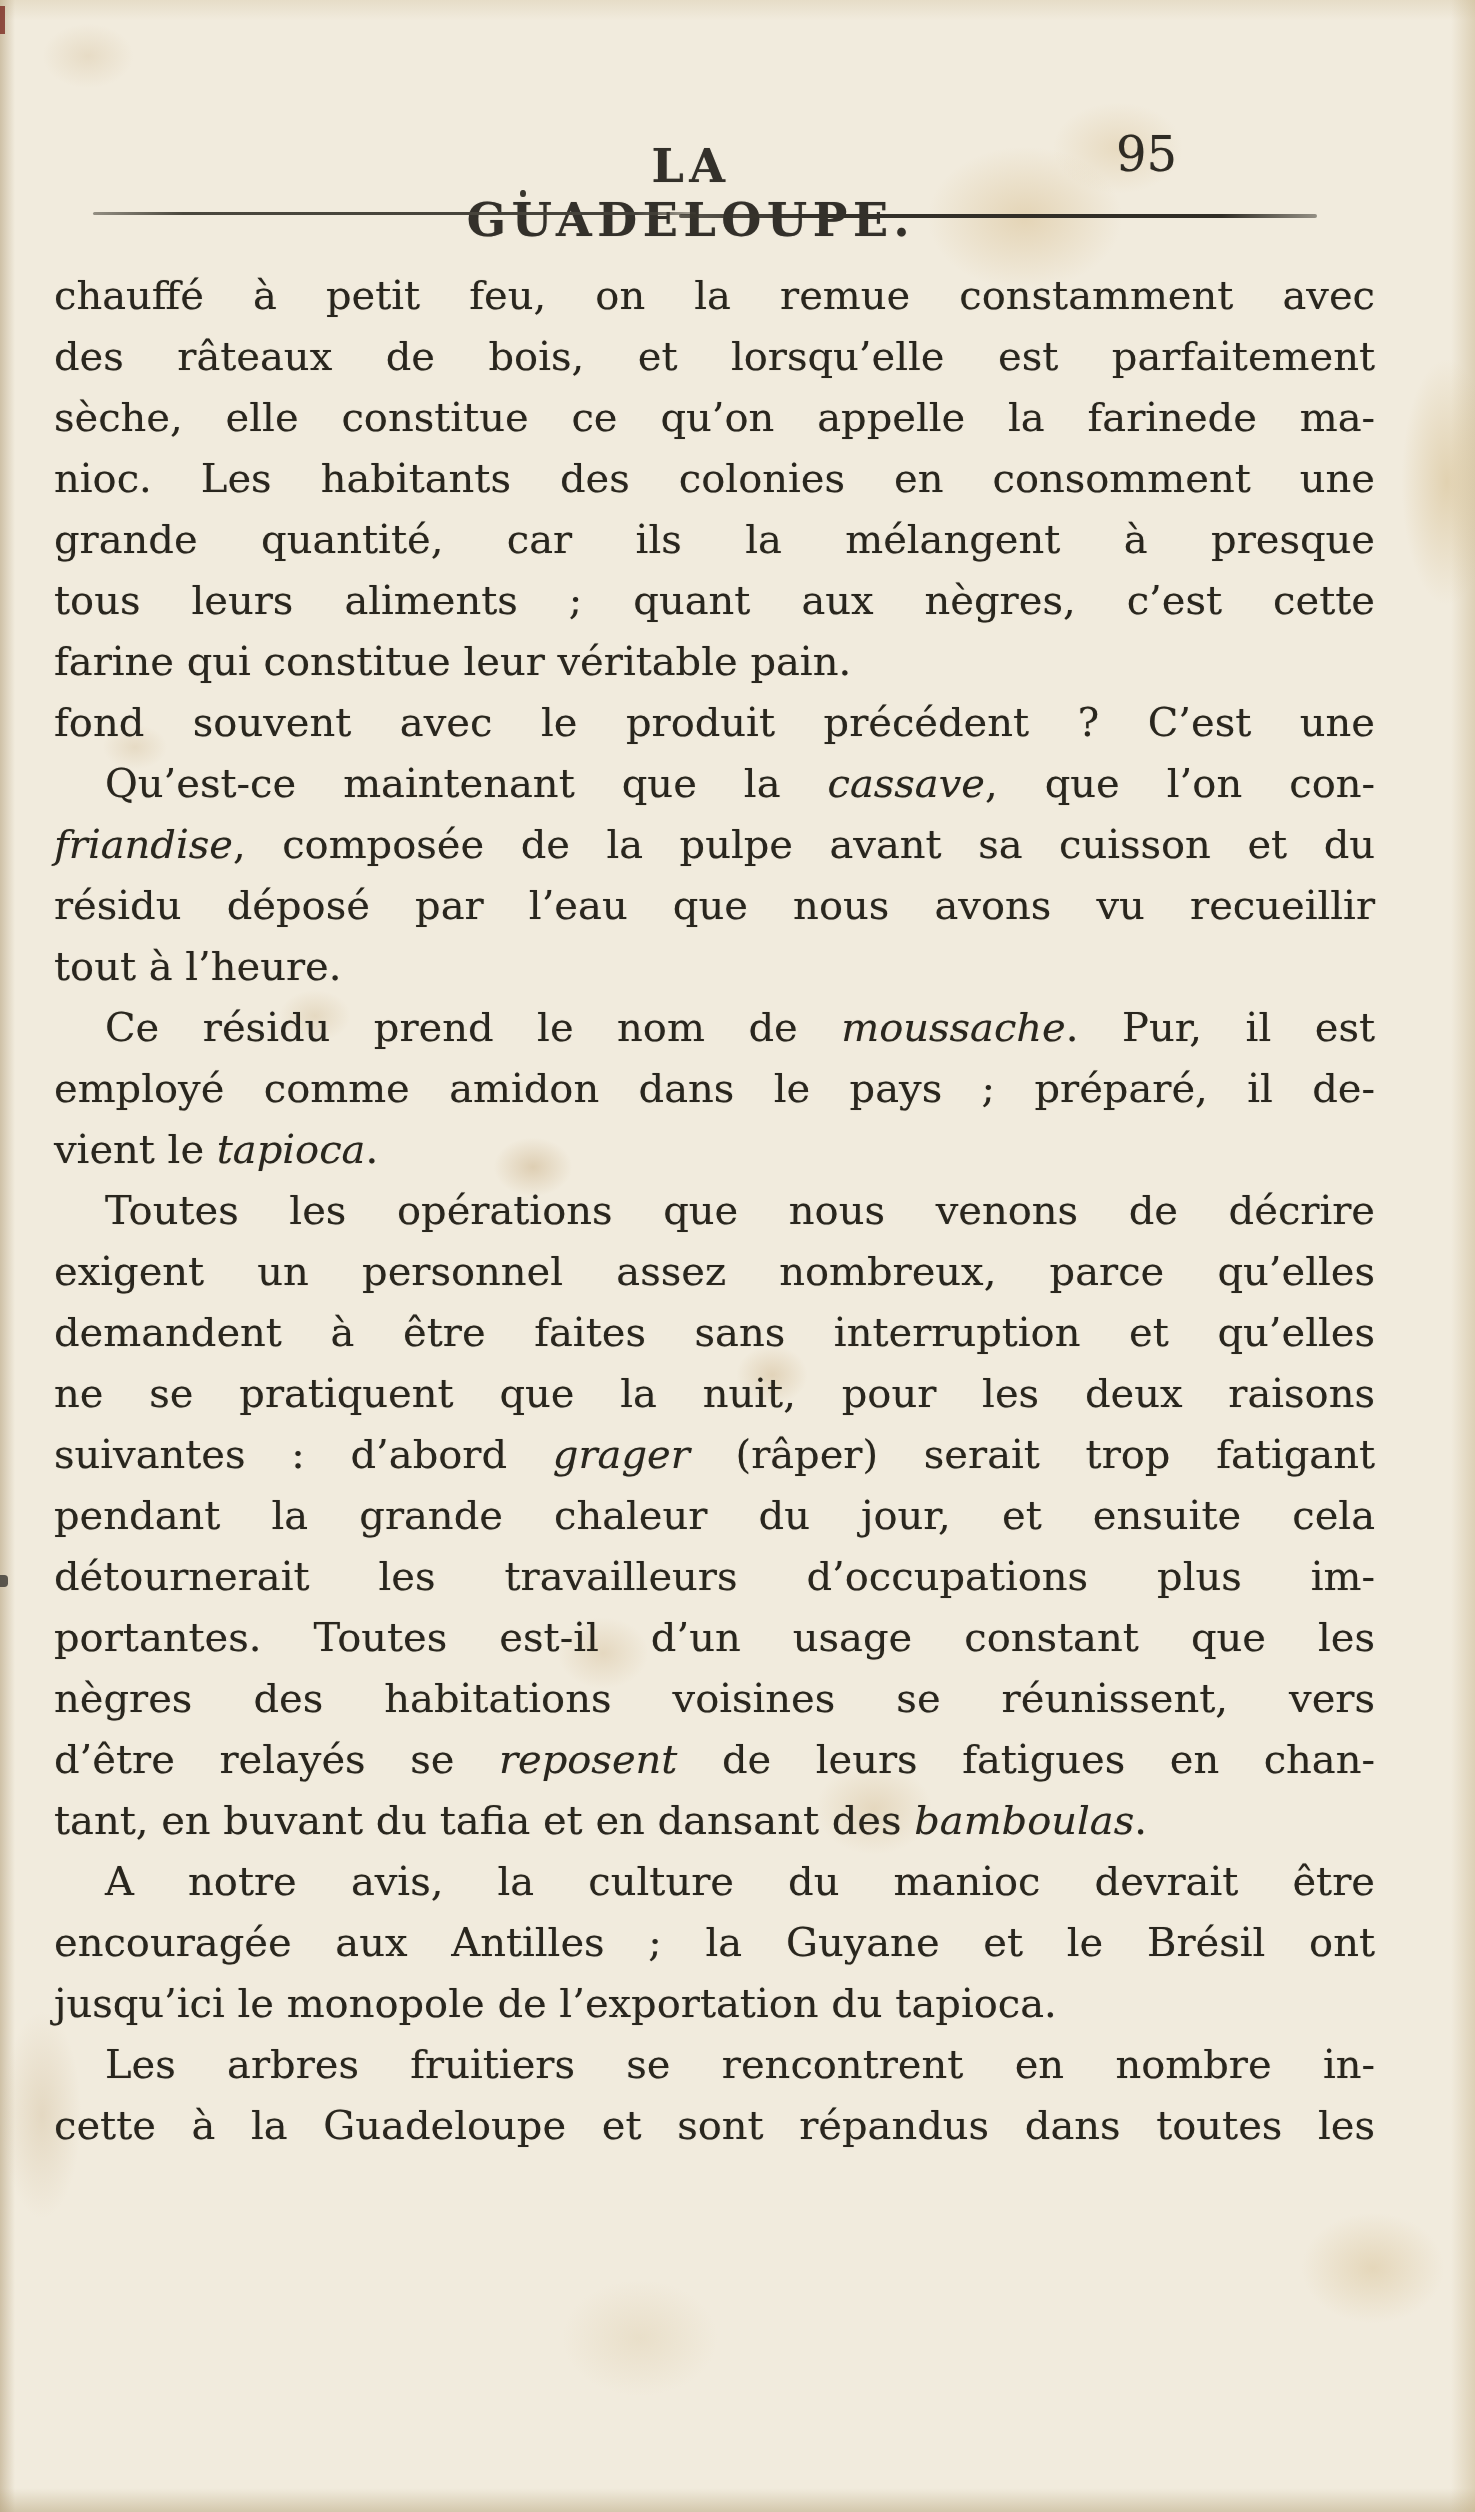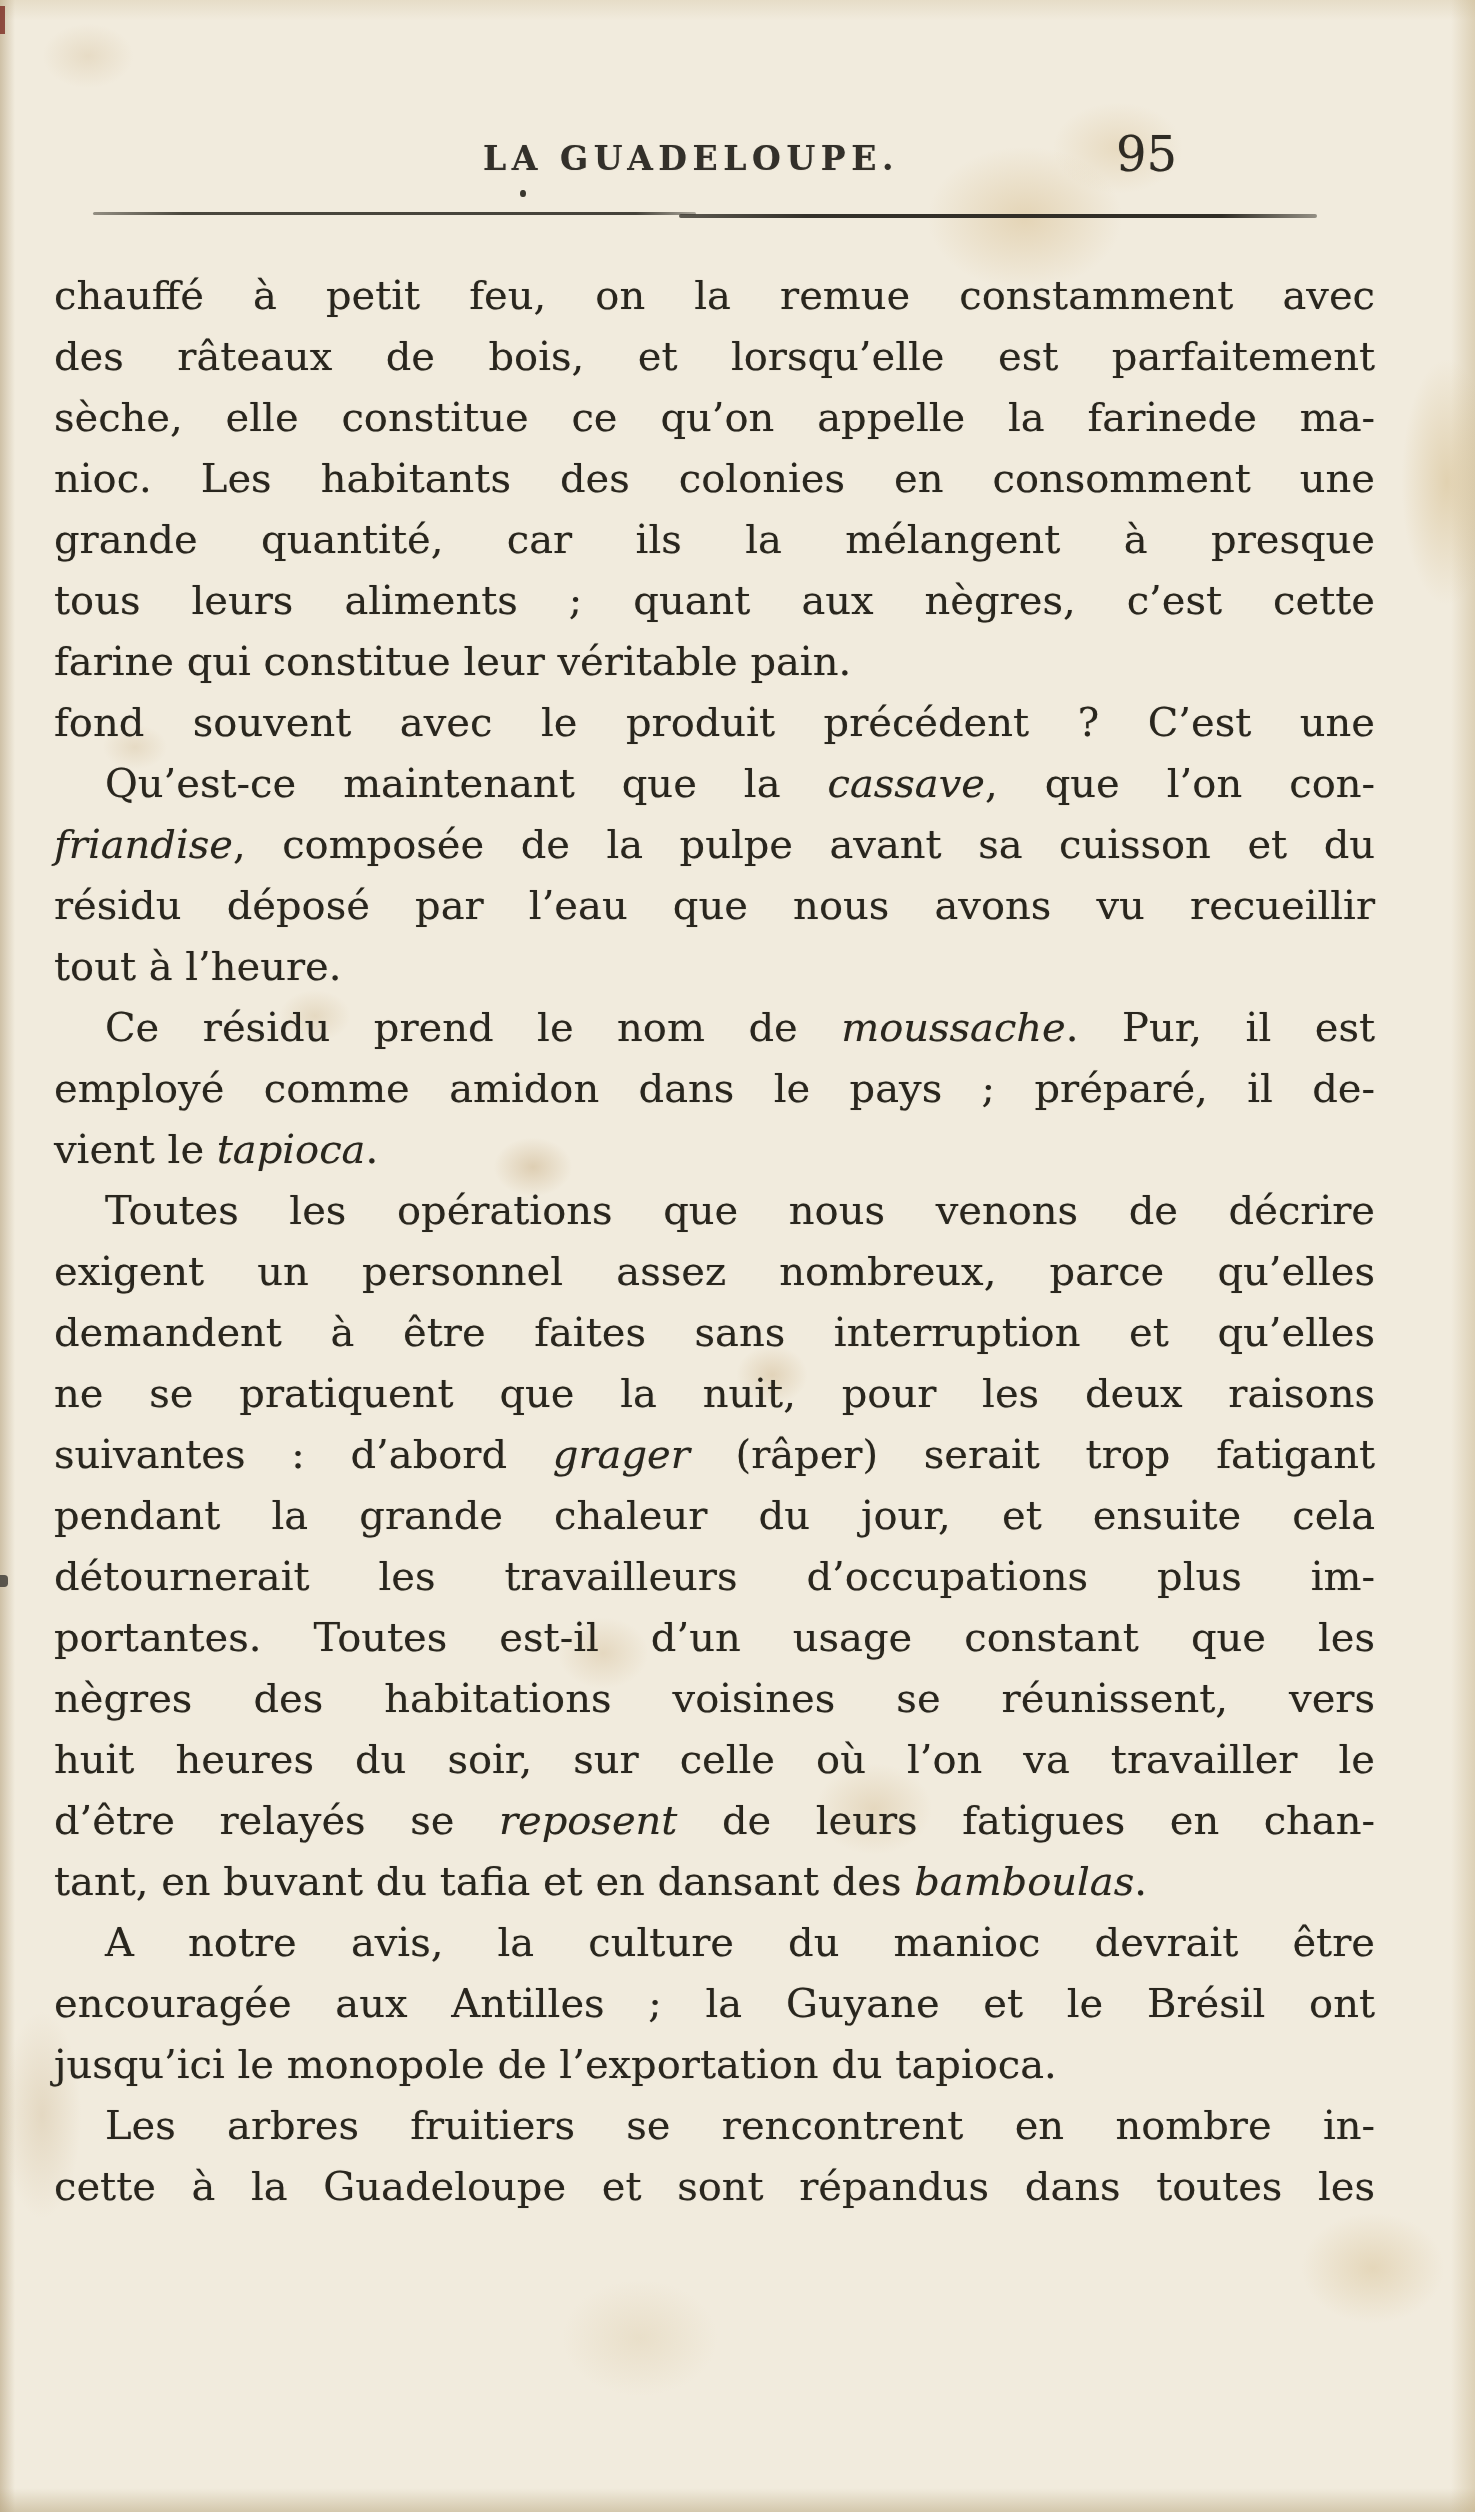--- a/index.html
+++ b/index.html
@@ -24,21 +24,21 @@
       radial-gradient(ellipse 65px 46px at 88px 56px, rgba(195,165,115,.22), rgba(195,165,115,0) 70%),
       radial-gradient(ellipse 111px 83px at 640px 2338px, rgba(196,168,112,.18), rgba(196,168,112,0) 70%),
       
       linear-gradient(90deg, rgba(178,158,122,.55), rgba(178,158,122,0) 15px),
       linear-gradient(270deg, rgba(196,176,134,.45), rgba(196,176,134,0) 24px),
       linear-gradient(180deg, rgba(205,188,150,.30), rgba(205,188,150,0) 20.4px),
       linear-gradient(0deg, rgba(182,164,124,.50), rgba(182,164,124,0) 24px);
   }
   .header-title{
     position:absolute;top:139px;left:431px;width:520px;
-    text-align:center;font-size:33px;font-weight:bold;letter-spacing:5.6px;
+    text-align:center;font-size:46px;font-weight:bold;letter-spacing:5.6px;
     color:#33302a;text-shadow:0 0 0.9px rgba(45,40,30,.45);
   }
   .page-number{
     position:absolute;top:130px;left:1116px;font-size:48px;line-height:1;
     color:#2e2b24;text-shadow:0 0 0.9px rgba(45,40,30,.4);
   }
   .header-dot{
     position:absolute;top:190px;left:520px;width:5.6px;height:7.4px;
     background:#3a372f;border-radius:50%;
   }
@@ -100,21 +100,20 @@
       <div class="line end"><span>vient le </span><span class="it">tapioca</span><span>.</span></div>
       <div class="line indent"><span>Toutes les opérations que nous venons de décrire</span></div>
       <div class="line"><span>exigent un personnel assez nombreux, parce qu’elles</span></div>
       <div class="line"><span>demandent à être faites sans interruption et qu’elles</span></div>
       <div class="line"><span>ne se pratiquent que la nuit, pour les deux raisons</span></div>
       <div class="line"><span>suivantes : d’abord </span><span class="it">grager</span><span> (râper) serait trop fatigant</span></div>
       <div class="line"><span>pendant la grande chaleur du jour, et ensuite cela</span></div>
       <div class="line"><span>détournerait les travailleurs d’occupations plus im-</span></div>
       <div class="line"><span>portantes. Toutes est-il d’un usage constant que les</span></div>
       <div class="line"><span>nègres des habitations voisines se réunissent, vers</span></div>
-      <div class="line"><span>huit heures du soir, sur celle où l’on va travailler le</span></div>
       <div class="line"><span>d’être relayés se </span><span class="it">reposent</span><span> de leurs fatigues en chan-</span></div>
       <div class="line end"><span>tant, en buvant du tafia et en dansant des </span><span class="it">bamboulas</span><span>.</span></div>
       <div class="line indent"><span>A notre avis, la culture du manioc devrait être</span></div>
       <div class="line"><span>encouragée aux Antilles ; la Guyane et le Brésil ont</span></div>
       <div class="line end"><span>jusqu’ici le monopole de l’exportation du tapioca.</span></div>
       <div class="line indent"><span>Les arbres fruitiers se rencontrent en nombre in-</span></div>
       <div class="line"><span>cette à la Guadeloupe et sont répandus dans toutes les</span></div>
     </div>
 </div>
 

